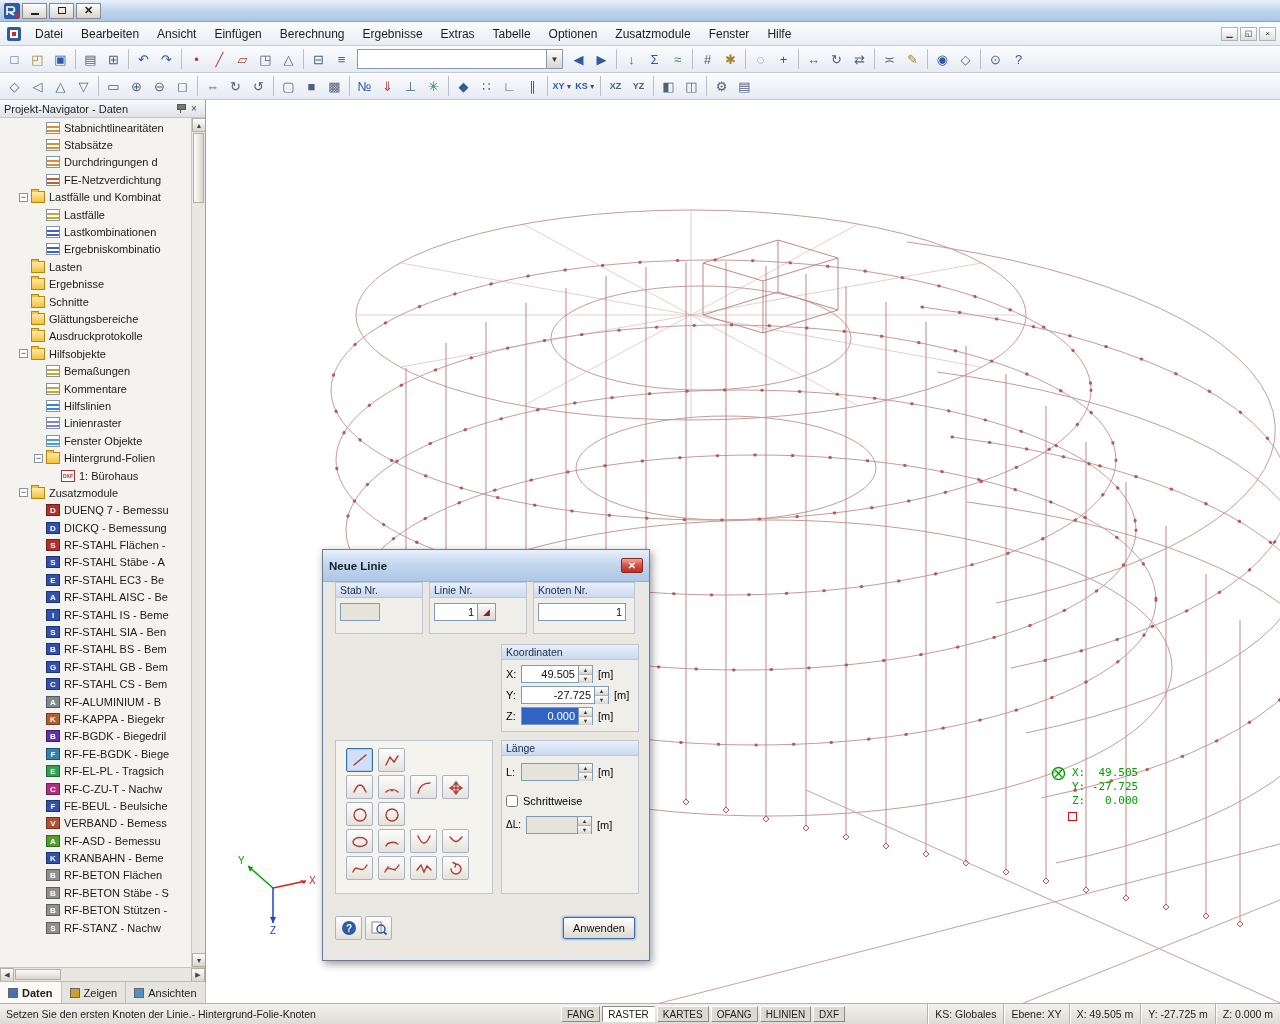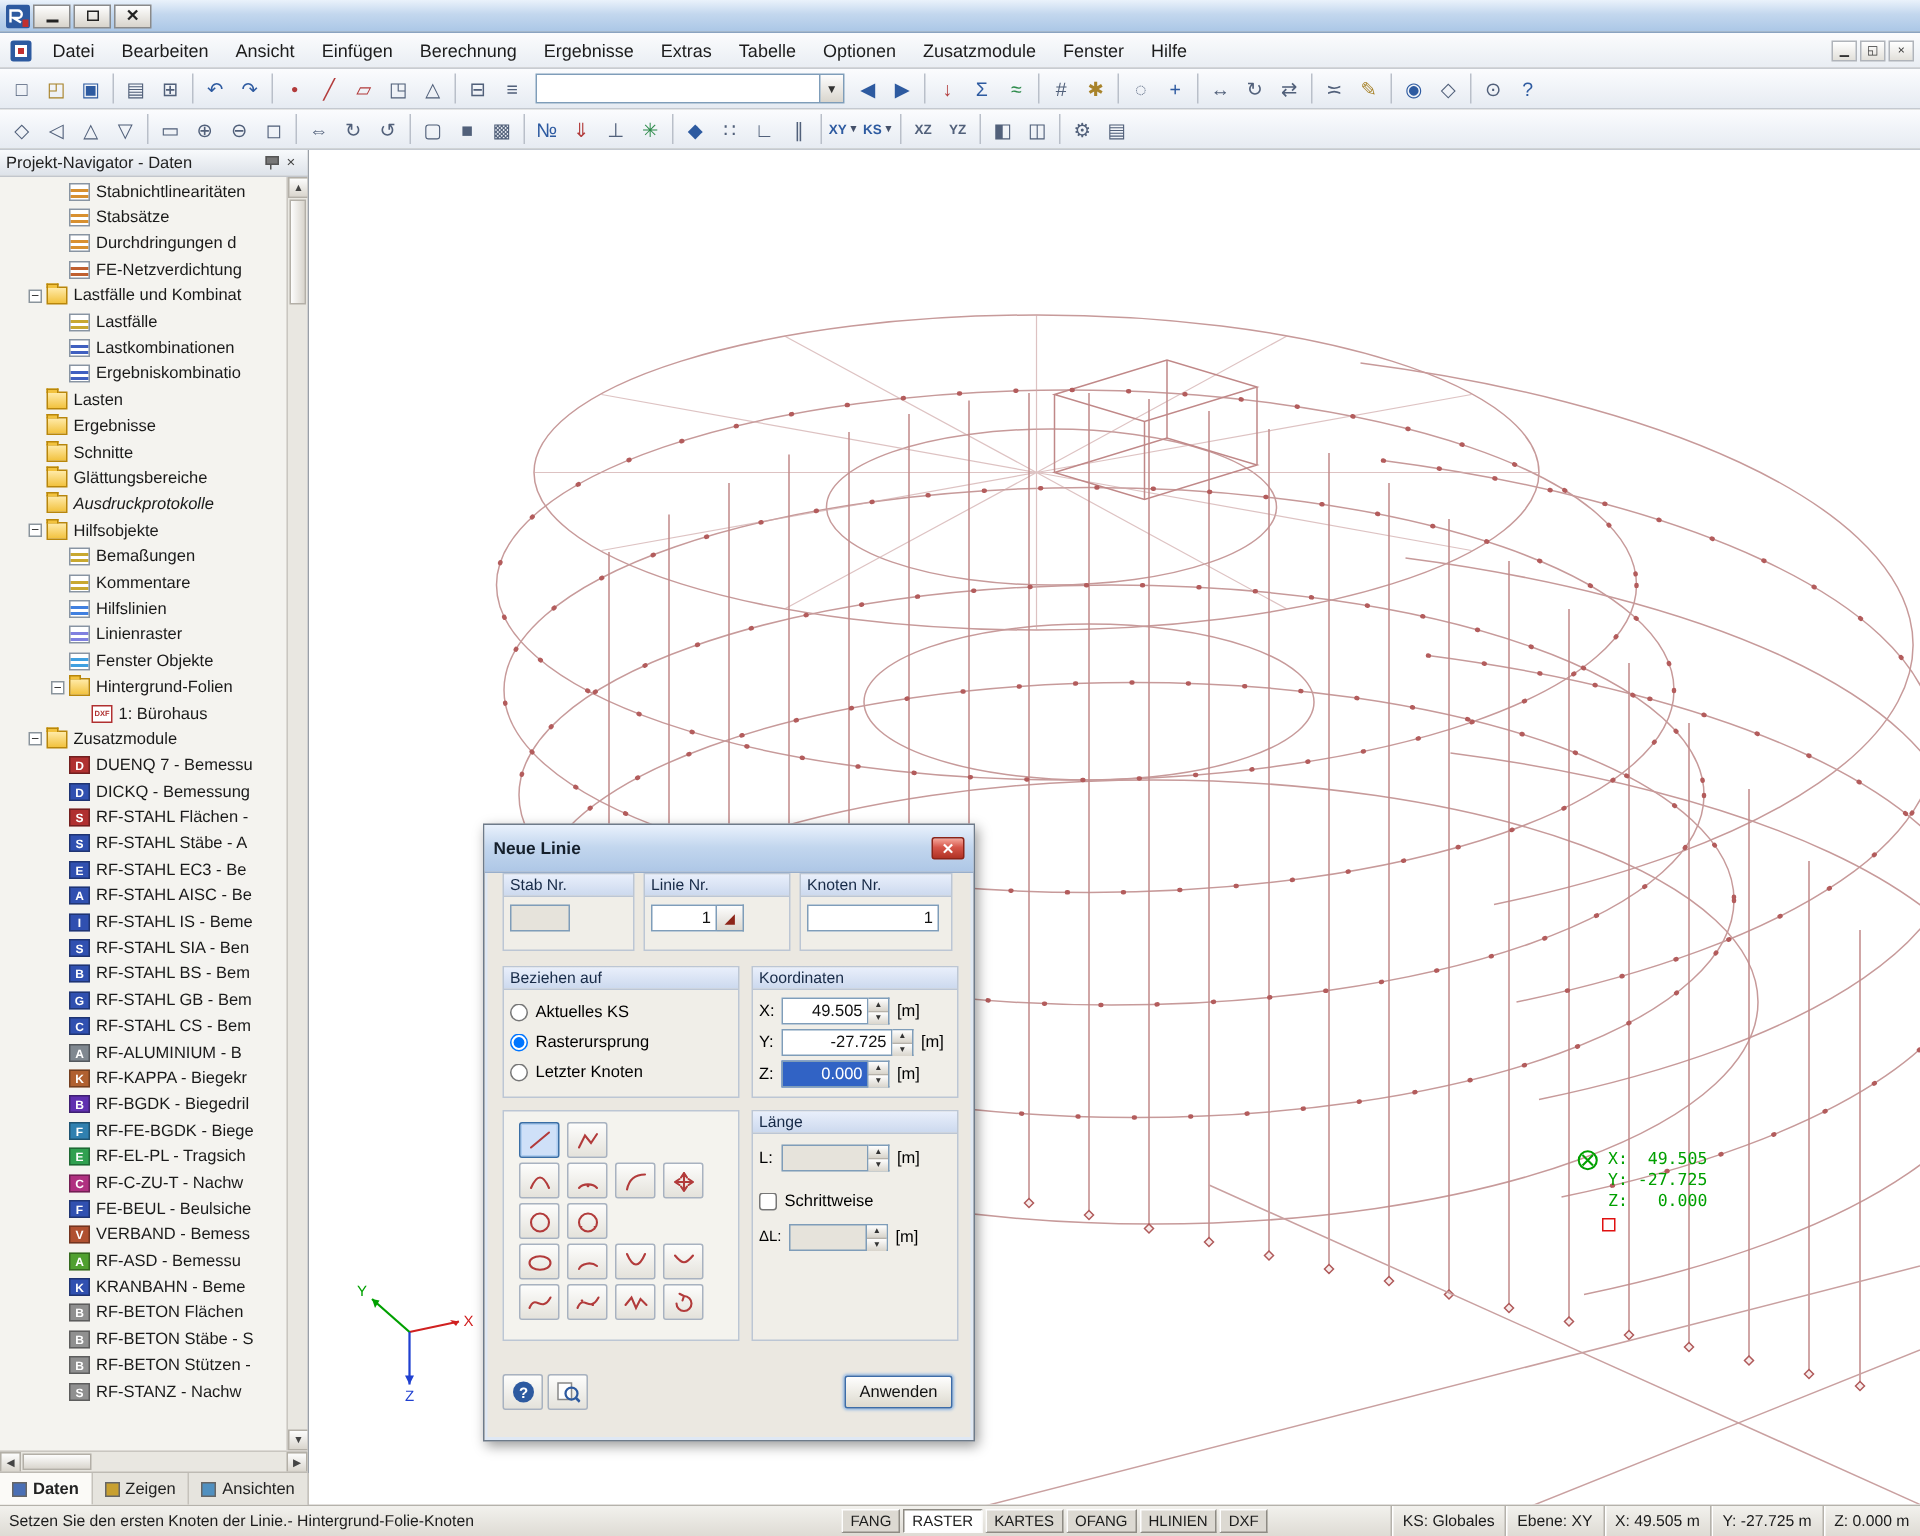--- a/index.html
+++ b/index.html
@@ -425,21 +425,21 @@
           <div class="trow" style="padding-left: 19px;">
             <span class="expander none"></span>
             <span class="ticon folder"></span>
             <span class="tlabel">Schnitte</span>
           </div>
           <div class="trow" style="padding-left: 19px;">
             <span class="expander none"></span>
             <span class="ticon folder"></span>
             <span class="tlabel">Glättungsbereiche</span>
           </div>
-          <div class="trow" style="padding-left: 19px; font-style: italic;">
+          <div class="trow" style="padding-left: 19px;">
             <span class="expander none"></span>
             <span class="ticon folder"></span>
             <span class="tlabel">Ausdruckprotokolle</span>
           </div>
           <div class="trow" style="padding-left: 19px;">
             <span class="expander">−</span>
             <span class="ticon folder"></span>
             <span class="tlabel">Hilfsobjekte</span>
           </div>
           <div class="trow" style="padding-left: 34px;">
@@ -752,37 +752,20 @@
     <div class="grp-body" style="display:flex">
       <input class="inp num" style="width: 44px;" id="linie-input" value="1">
       <span class="pickbtn">◢</span>
     </div>
   </div>
   <div class="grp" style="left:210px;top:32px;width:102px;height:52px">
     <div class="grp-cap">Knoten Nr.</div>
     <div class="grp-body"><input class="inp num" style="width: 88px;" id="knoten-input" value="1"></div>
   </div>
 
-  <div class="grp" style="left:12px;top:94px;width:158px;height:88px">
-    <div class="grp-cap">Beziehen auf</div>
-    <div class="grp-body" id="beziehen-body">
-        <label class="radio-row">
-          <input type="radio" name="beziehen" style="">
-          <span>Aktuelles KS</span>
-        </label>
-        <label class="radio-row">
-          <input type="radio" name="beziehen" checked="" style="">
-          <span>Rasterursprung</span>
-        </label>
-        <label class="radio-row">
-          <input type="radio" name="beziehen" style="">
-          <span>Letzter Knoten</span>
-        </label>
-      </div>
-  </div>
 
   <div class="grp" style="left:178px;top:94px;width:138px;height:88px">
     <div class="grp-cap">Koordinaten</div>
     <div class="grp-body" id="koord-body" style="padding-top:3px">
         <div class="crow">
           <span class="clabel">X:</span>
           <input class="inp num" value="49.505" style="width: 58px;">
           <span class="spinbtns">
             <span>▲</span>
             <span>▼</span>

